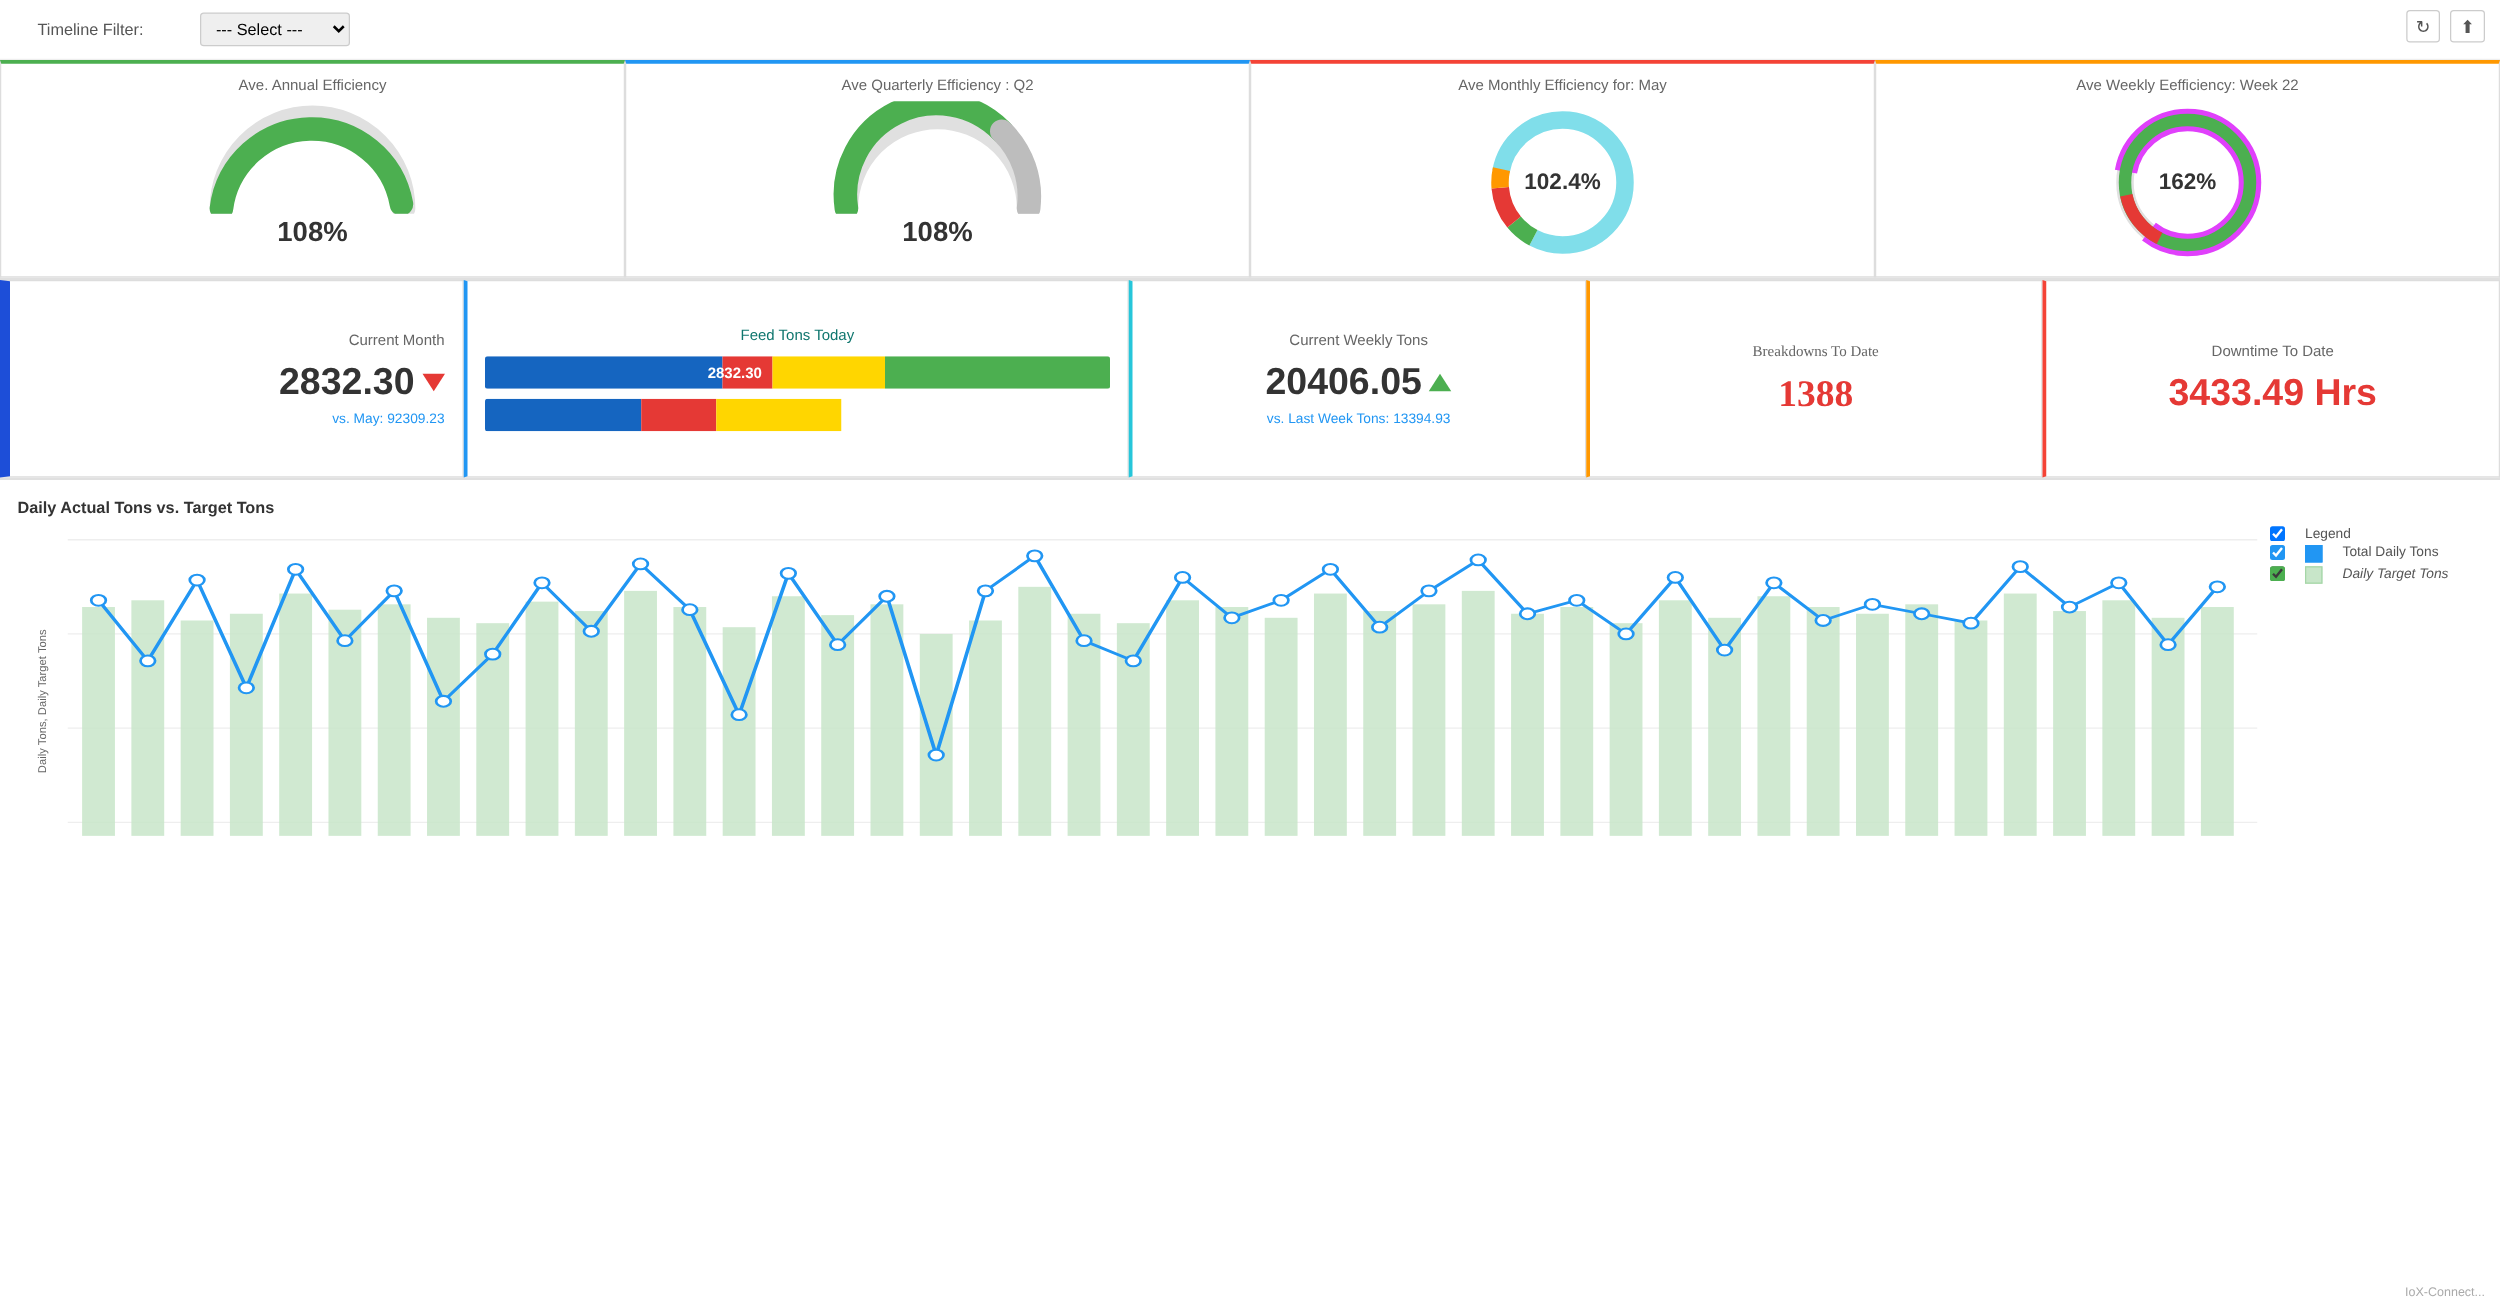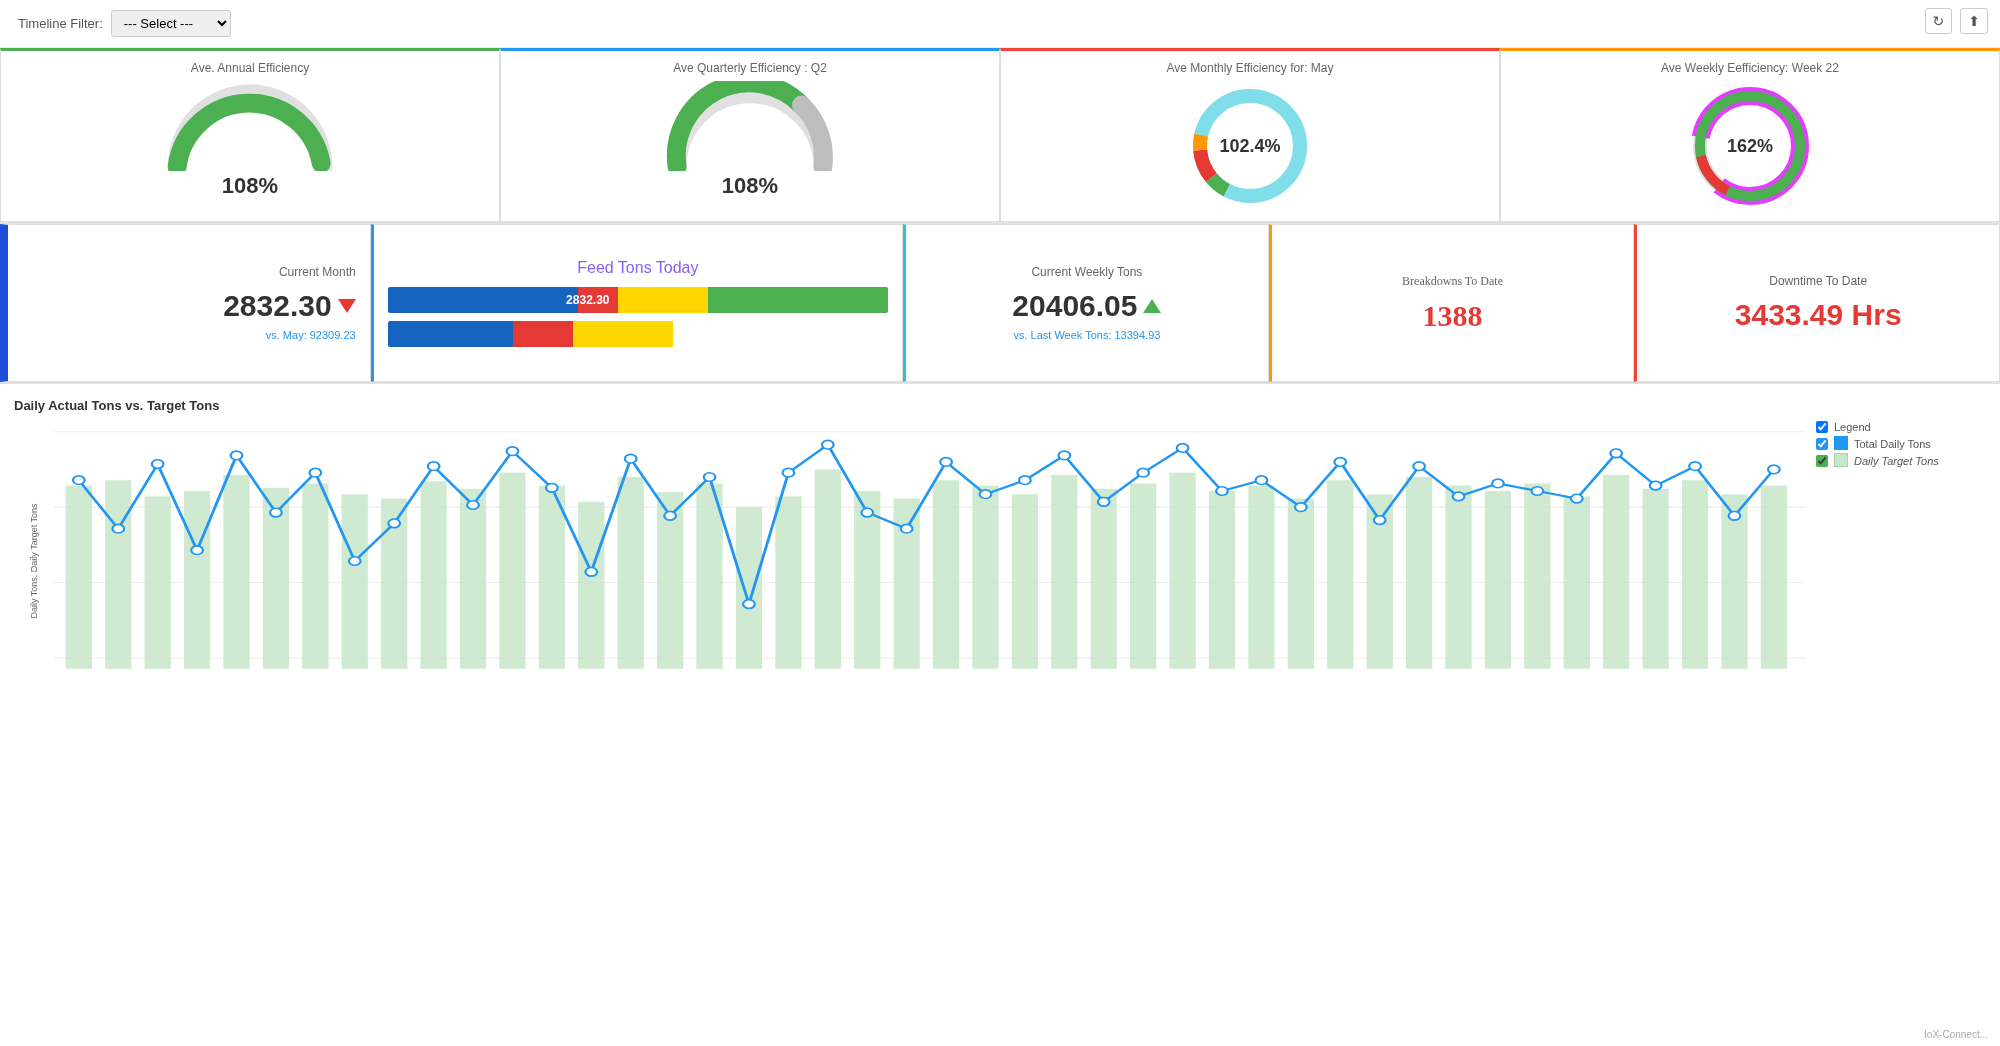--- a/index.html
+++ b/index.html
@@ -1,18 +1,18 @@
 <!DOCTYPE html>
 <html><head>
   <meta charset="utf-8">
   <style>
     * { box-sizing: border-box; margin: 0; padding: 0; }
     body { font-family: Arial, sans-serif; background: #fff; color: #333; font-size: 13px; overflow-x: hidden; }
 
-    .top-bar { display: flex; align-items: center; padding: 10px 18px; border-bottom: 1px solid #eee; }
+    .top-bar { display: flex; align-items: center; padding: 10px 30px; border-bottom: 1px solid #eee; gap: 37px; }
     .top-bar label { font-size: 13px; color: #555; margin-right: 8px; }
     .top-bar select { font-size: 13px; padding: 4px 8px; border: 1px solid #ccc; border-radius: 3px; min-width: 120px; }
 
     .toolbar-right { position: absolute; top: 8px; right: 12px; display: flex; gap: 8px; }
     .toolbar-right button { background: none; border: 1px solid #ccc; border-radius: 3px; padding: 4px 7px; cursor: pointer; font-size: 14px; color: #555; }
 
     
     .gauge-row { display: flex; border-bottom: 2px solid #e0e0e0; }
     .gauge-card { flex: 1; border: 1px solid #ddd; padding: 10px; text-align: center; position: relative; }
     .gauge-card.green-border { border-top: 3px solid #4caf50; }
@@ -39,35 +39,35 @@
     .stat-card.orange-border-l { border-left: 3px solid #ff9800; }
     .stat-card.red-border-l { border-left: 3px solid #f44336; }
 
     .stat-card h4 { font-size: 12px; color: #666; font-weight: normal; margin-bottom: 10px; }
     .stat-value { font-size: 30px; font-weight: bold; color: #333; display: flex; align-items: center; gap: 6px; }
     .stat-value.red { color: #e53935; }
     .stat-subtext { font-size: 11px; color: #2196f3; margin-top: 6px; }
 
     
     .bar-chart-card { flex: 1.5; border: 1px solid #ddd; padding: 14px; display: flex; flex-direction: column; align-items: center; justify-content: center; }
-    .bar-chart-card h4 { font-size: 16px; color: #8b5cf6; font-weight: normal; margin-bottom: 10px; align-self: flex-start; }
+    .bar-chart-card h4 { font-size: 12px; color: #0f766e; font-weight: normal; margin-bottom: 10px; align-self: flex-start; }
     .bar-container { width: 100%; display: flex; flex-direction: column; gap: 4px; }
     .bar-row { display: flex; height: 22px; border-radius: 2px; overflow: hidden; width: 100%; position: relative; align-items: center; }
     .bar-seg { height: 100%; }
     .bar-label { position: absolute; left: 50%; transform: translateX(-50%); color: #333; font-size: 11px; font-weight: bold; white-space: nowrap; }
 
     
     .arrow-down { width: 0; height: 0; border-left: 9px solid transparent; border-right: 9px solid transparent; border-top: 14px solid #e53935; display: inline-block; }
     .arrow-up { width: 0; height: 0; border-left: 9px solid transparent; border-right: 9px solid transparent; border-bottom: 14px solid #4caf50; display: inline-block; }
 
     
     .chart-section { padding: 14px; position: relative; }
     .chart-section h4 { font-size: 13px; color: #333; margin-bottom: 8px; }
     .chart-legend { position: absolute; top: 0; right: 10px; font-size: 11px; color: #555; }
-    .legend-item { display: flex; align-items: flex-end; gap: 6px; margin-bottom: 3px; }
+    .legend-item { display: flex; align-items: flex-start; gap: 16px; margin-bottom: 3px; }
     .legend-box { width: 14px; height: 14px; border: 1px solid #ccc; }
 
     .footer-brand { position: fixed; bottom: 6px; right: 12px; font-size: 10px; color: #aaa; }
 
     
     .main-chart-svg { width: 100%; height: 100%; }
   </style>
 </head>
 <body>
 

